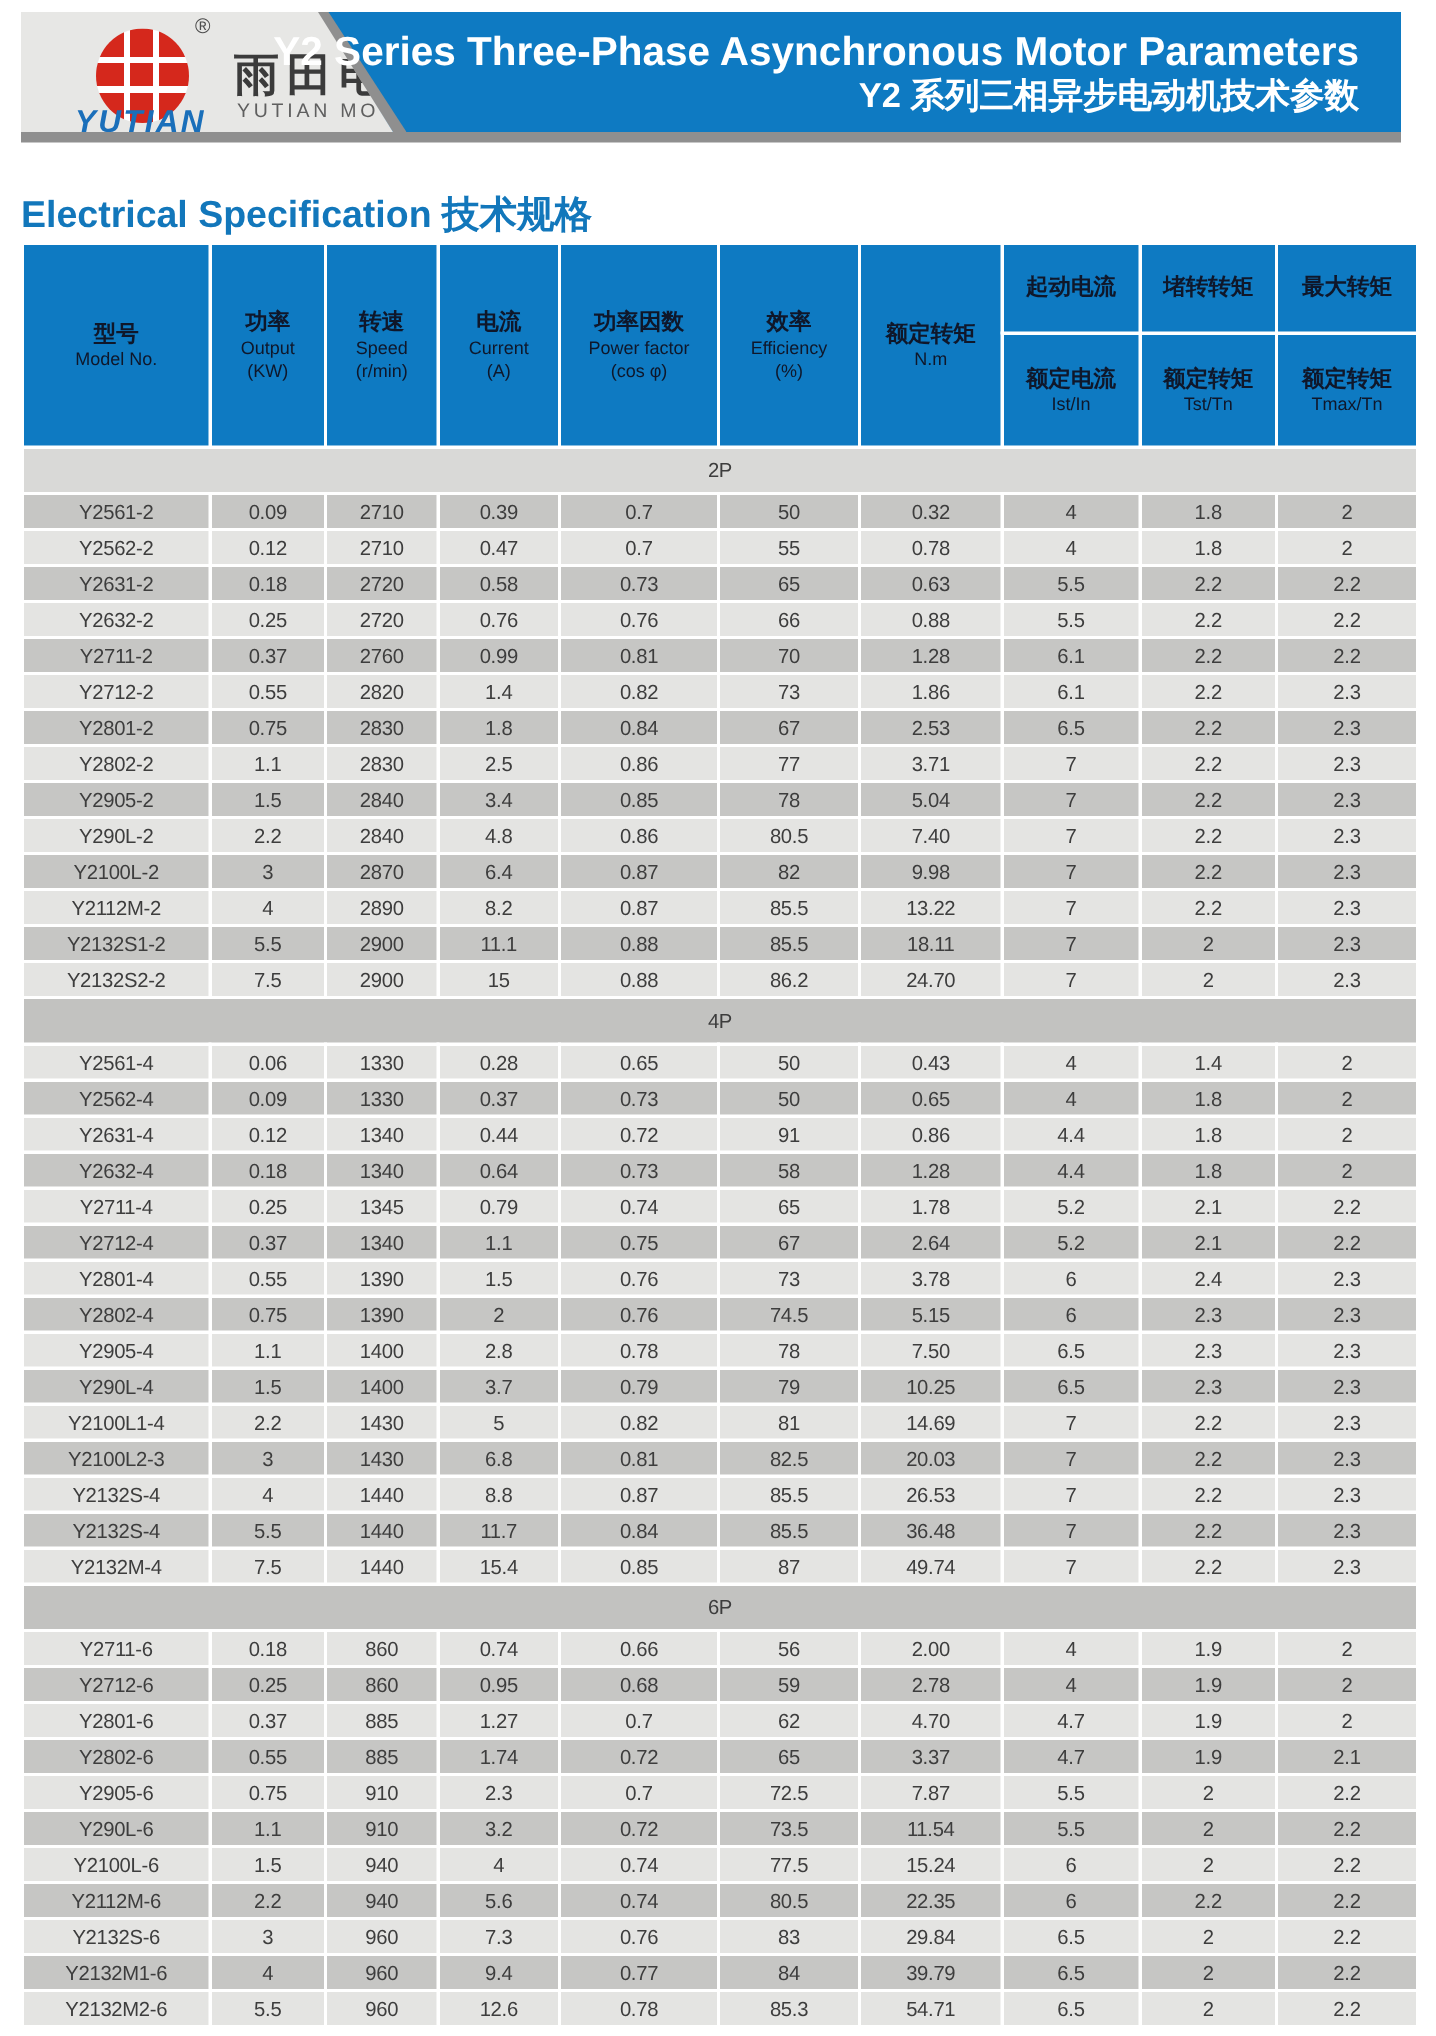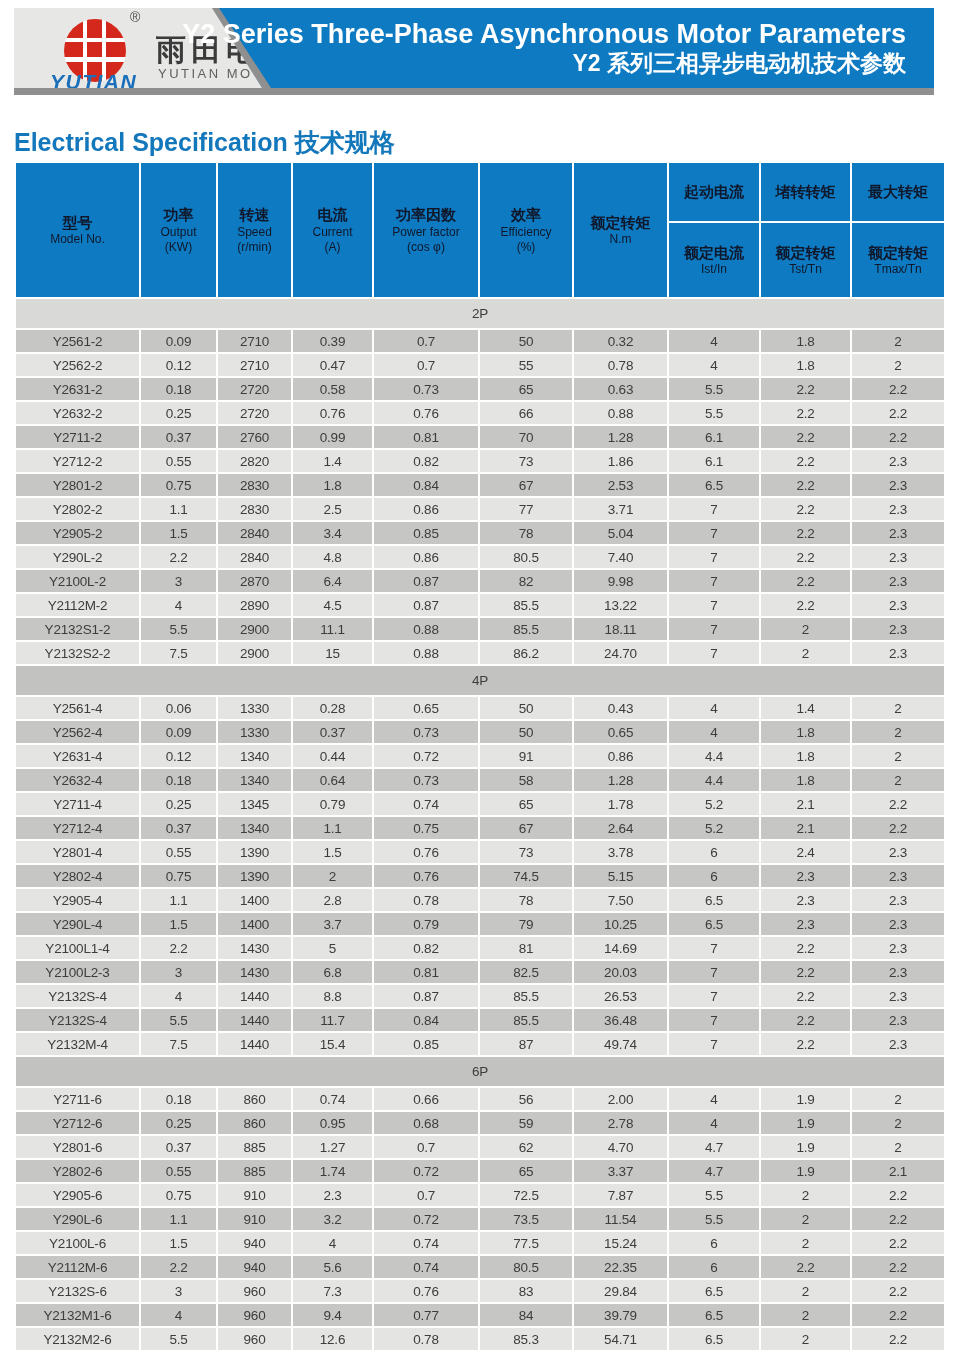--- a/index.html
+++ b/index.html
@@ -281,21 +281,21 @@
         <td>82</td>
         <td>9.98</td>
         <td>7</td>
         <td>2.2</td>
         <td>2.3</td>
       </tr>
       <tr class="light">
         <td>Y2112M-2</td>
         <td>4</td>
         <td>2890</td>
-        <td>4.5</td>
+        <td>8.2</td>
         <td>0.87</td>
         <td>85.5</td>
         <td>13.22</td>
         <td>7</td>
         <td>2.2</td>
         <td>2.3</td>
       </tr>
       <tr class="dark">
         <td>Y2132S1-2</td>
         <td>5.5</td>

